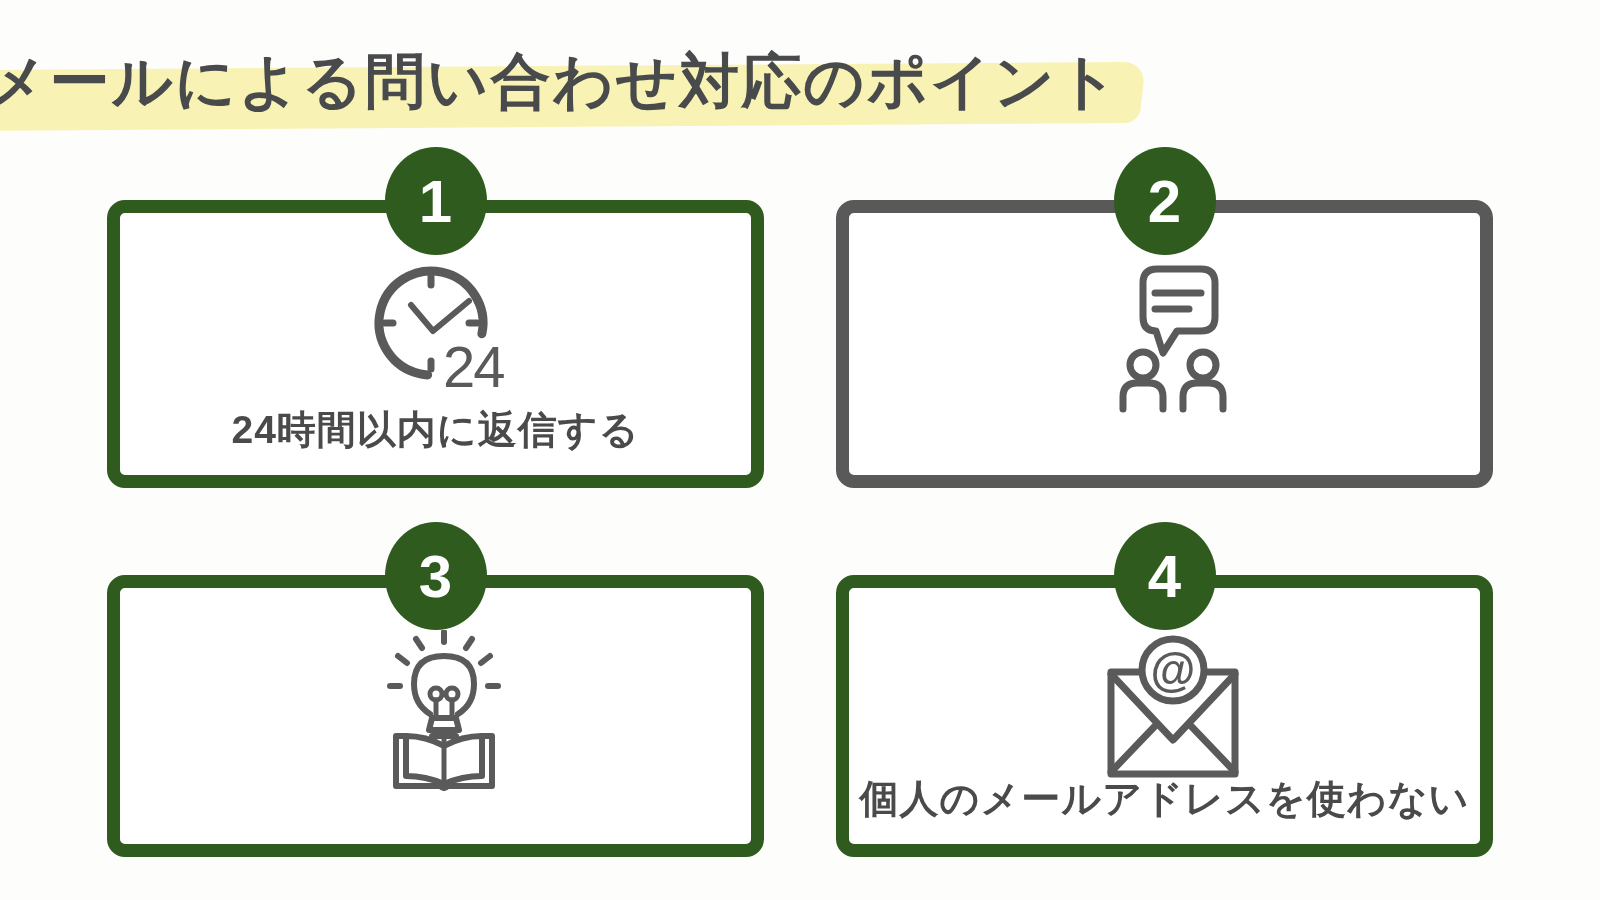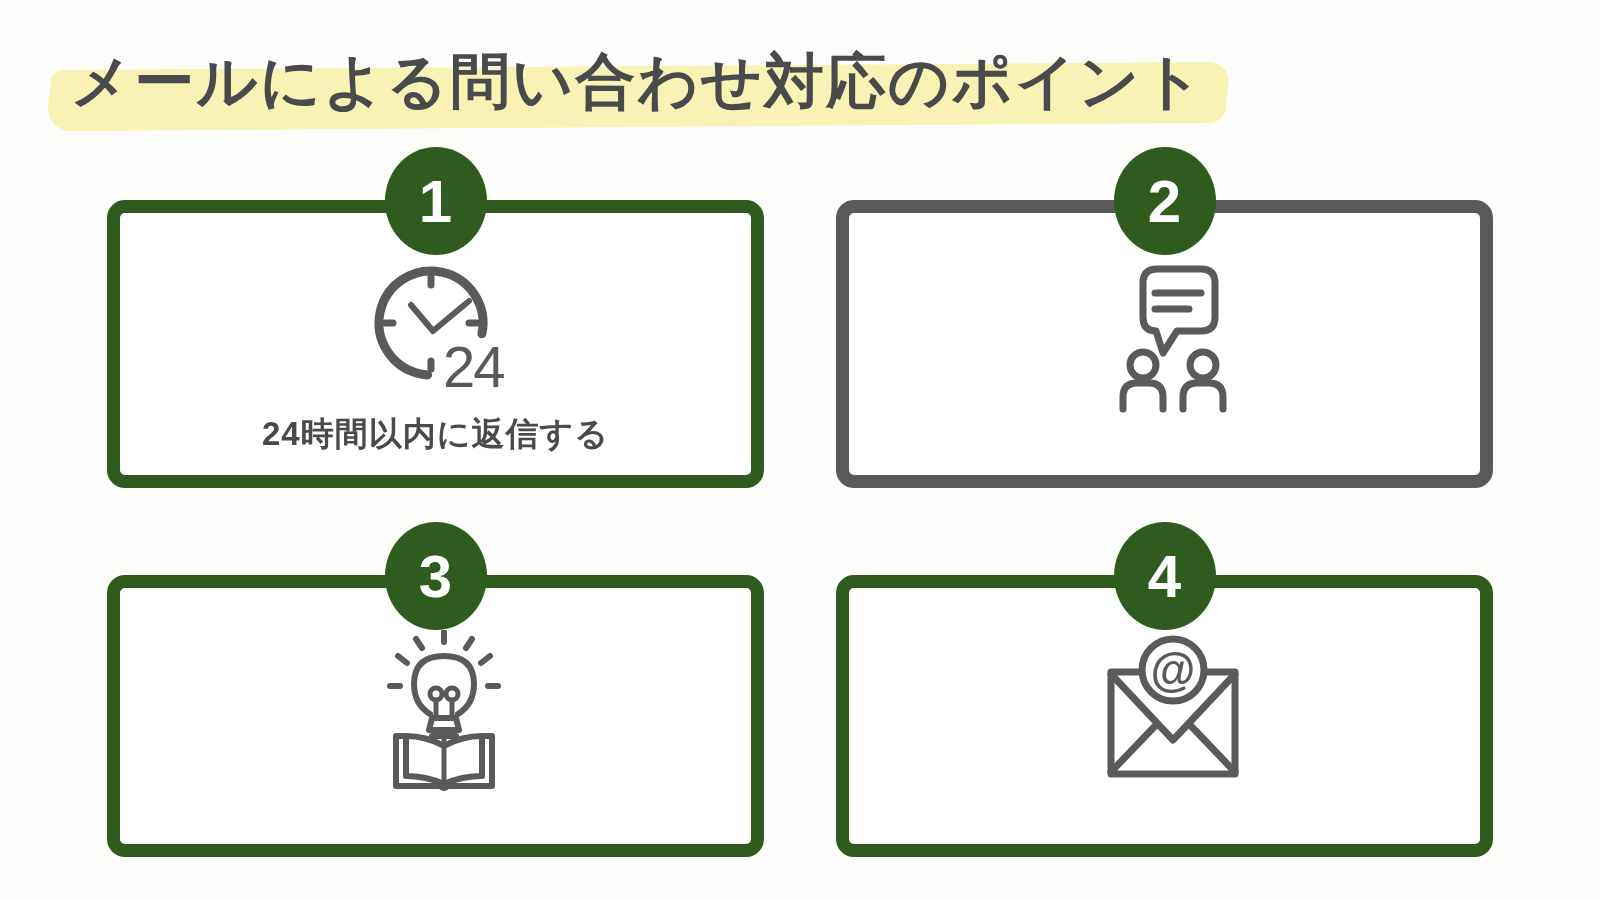--- a/index.html
+++ b/index.html
@@ -10,21 +10,20 @@
   .canvas {
     position:relative;
     width:1600px; height:900px;
     background:#fdfdfc;
     overflow:hidden;
   }
 
   
   .title-row {
     position:absolute; top:42px; left:0; width:1316px;
-    text-align:center;
   }
   .title-hl {
     position:relative; display:inline-block;
     transform:translateX(-20px);
     padding:0 6px;
   }
   .title-hl::before {
     content:"";
     position:absolute; left:-16px; right:-16px; top:24px; bottom:-4px;
     background:#f8f3b4;
@@ -67,21 +66,21 @@
 
   .icon-wrap {
     position:absolute; top:48px; left:16px; right:0;
     display:flex; justify-content:center;align-items:center;
   }
   .card--3 .icon-wrap, .card--4 .icon-wrap { top:42px; }
 
   .card-label {
     position:absolute; left:0; right:0; bottom:18px;
     text-align:center;
-    font-size:33px; font-weight:bold;
+    font-size:39px; font-weight:bold;
     color:#4a4a4b; letter-spacing:1px;
     white-space:nowrap;
   }
 
   svg .ln {
     fill:none; stroke:#5a5a5a;
     stroke-linecap:round; stroke-linejoin:round;
   }
   svg text { font-family:"Liberation Sans","DejaVu Sans",sans-serif; }
 </style>
@@ -171,15 +170,16 @@
 
         <rect class="ln" x="24" y="42" width="124" height="102" stroke-width="7"></rect>
         <path class="ln" stroke-width="7" d="M24 44 L86 110 L148 44"></path>
         <path class="ln" stroke-width="7" d="M24 142 L68 96"></path>
         <path class="ln" stroke-width="7" d="M148 142 L104 96"></path>
 
         <circle cx="86" cy="40" r="31" fill="#ffffff" stroke="#5a5a5a" stroke-width="7"></circle>
         <text x="86" y="56" text-anchor="middle" font-size="46" font-weight="bold" fill="#5a5a5a">@</text>
       </svg>
     </div>
+    <div class="card-label">個人のメールアドレスを使わない</div>
   </div>
 
 </div>
 
 </body></html>

